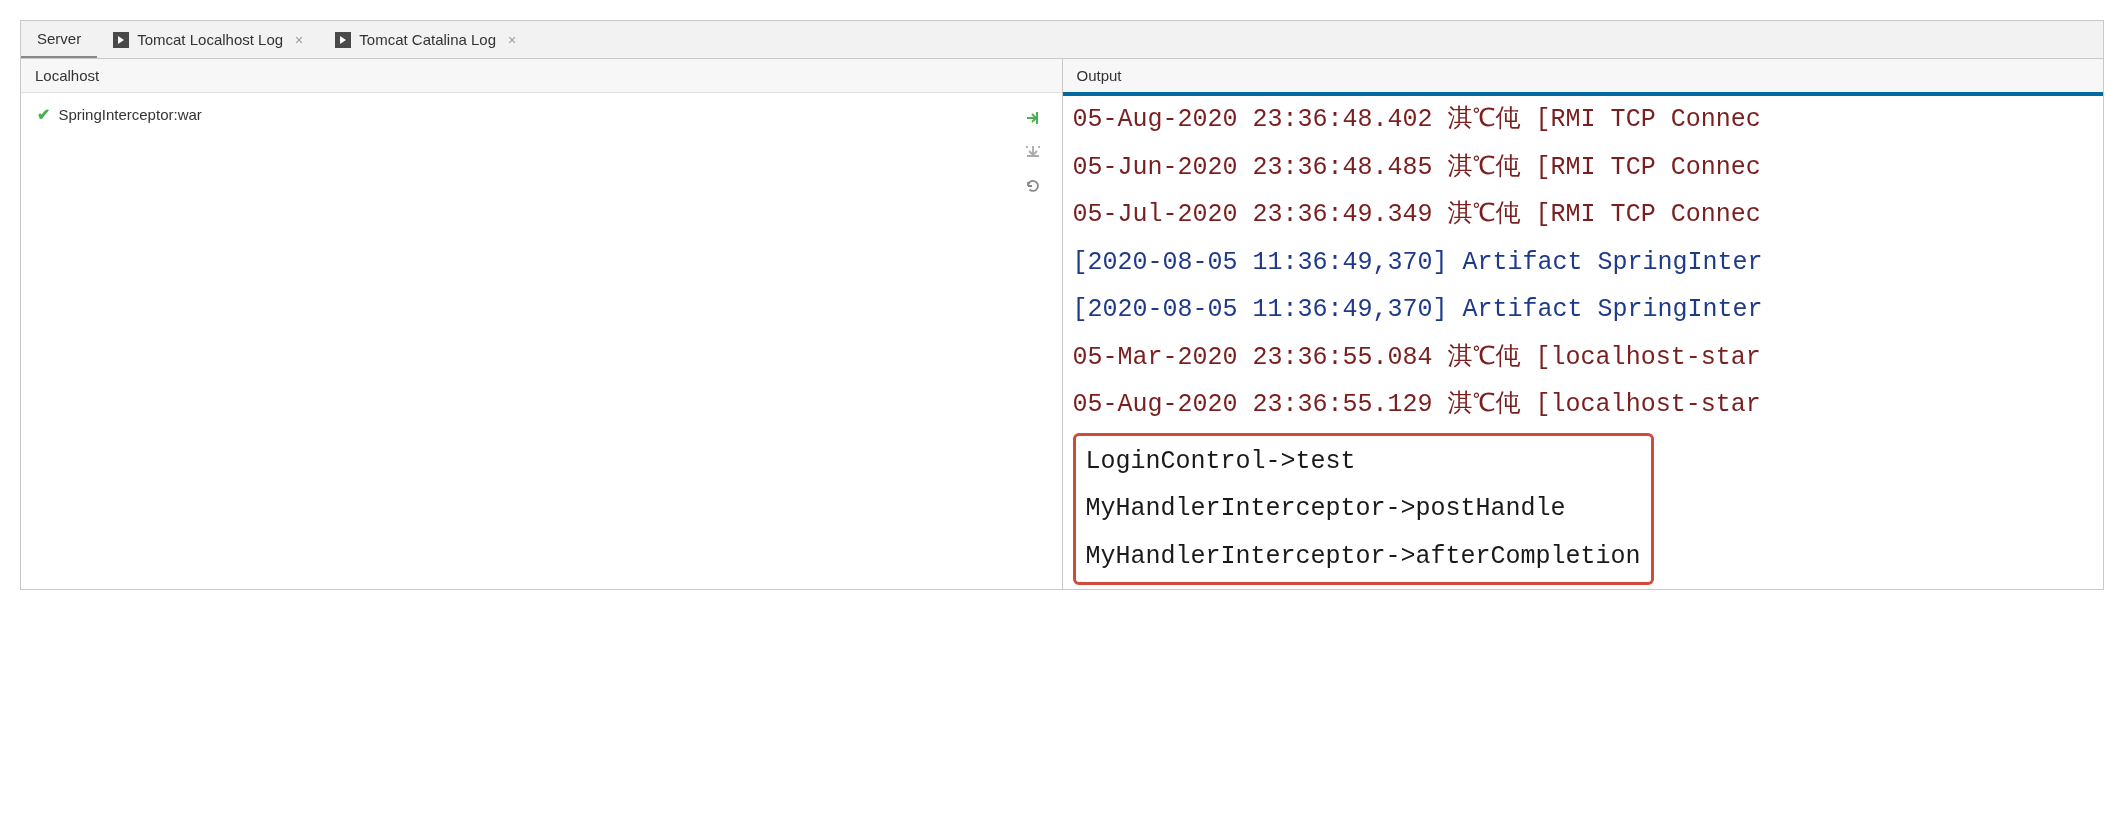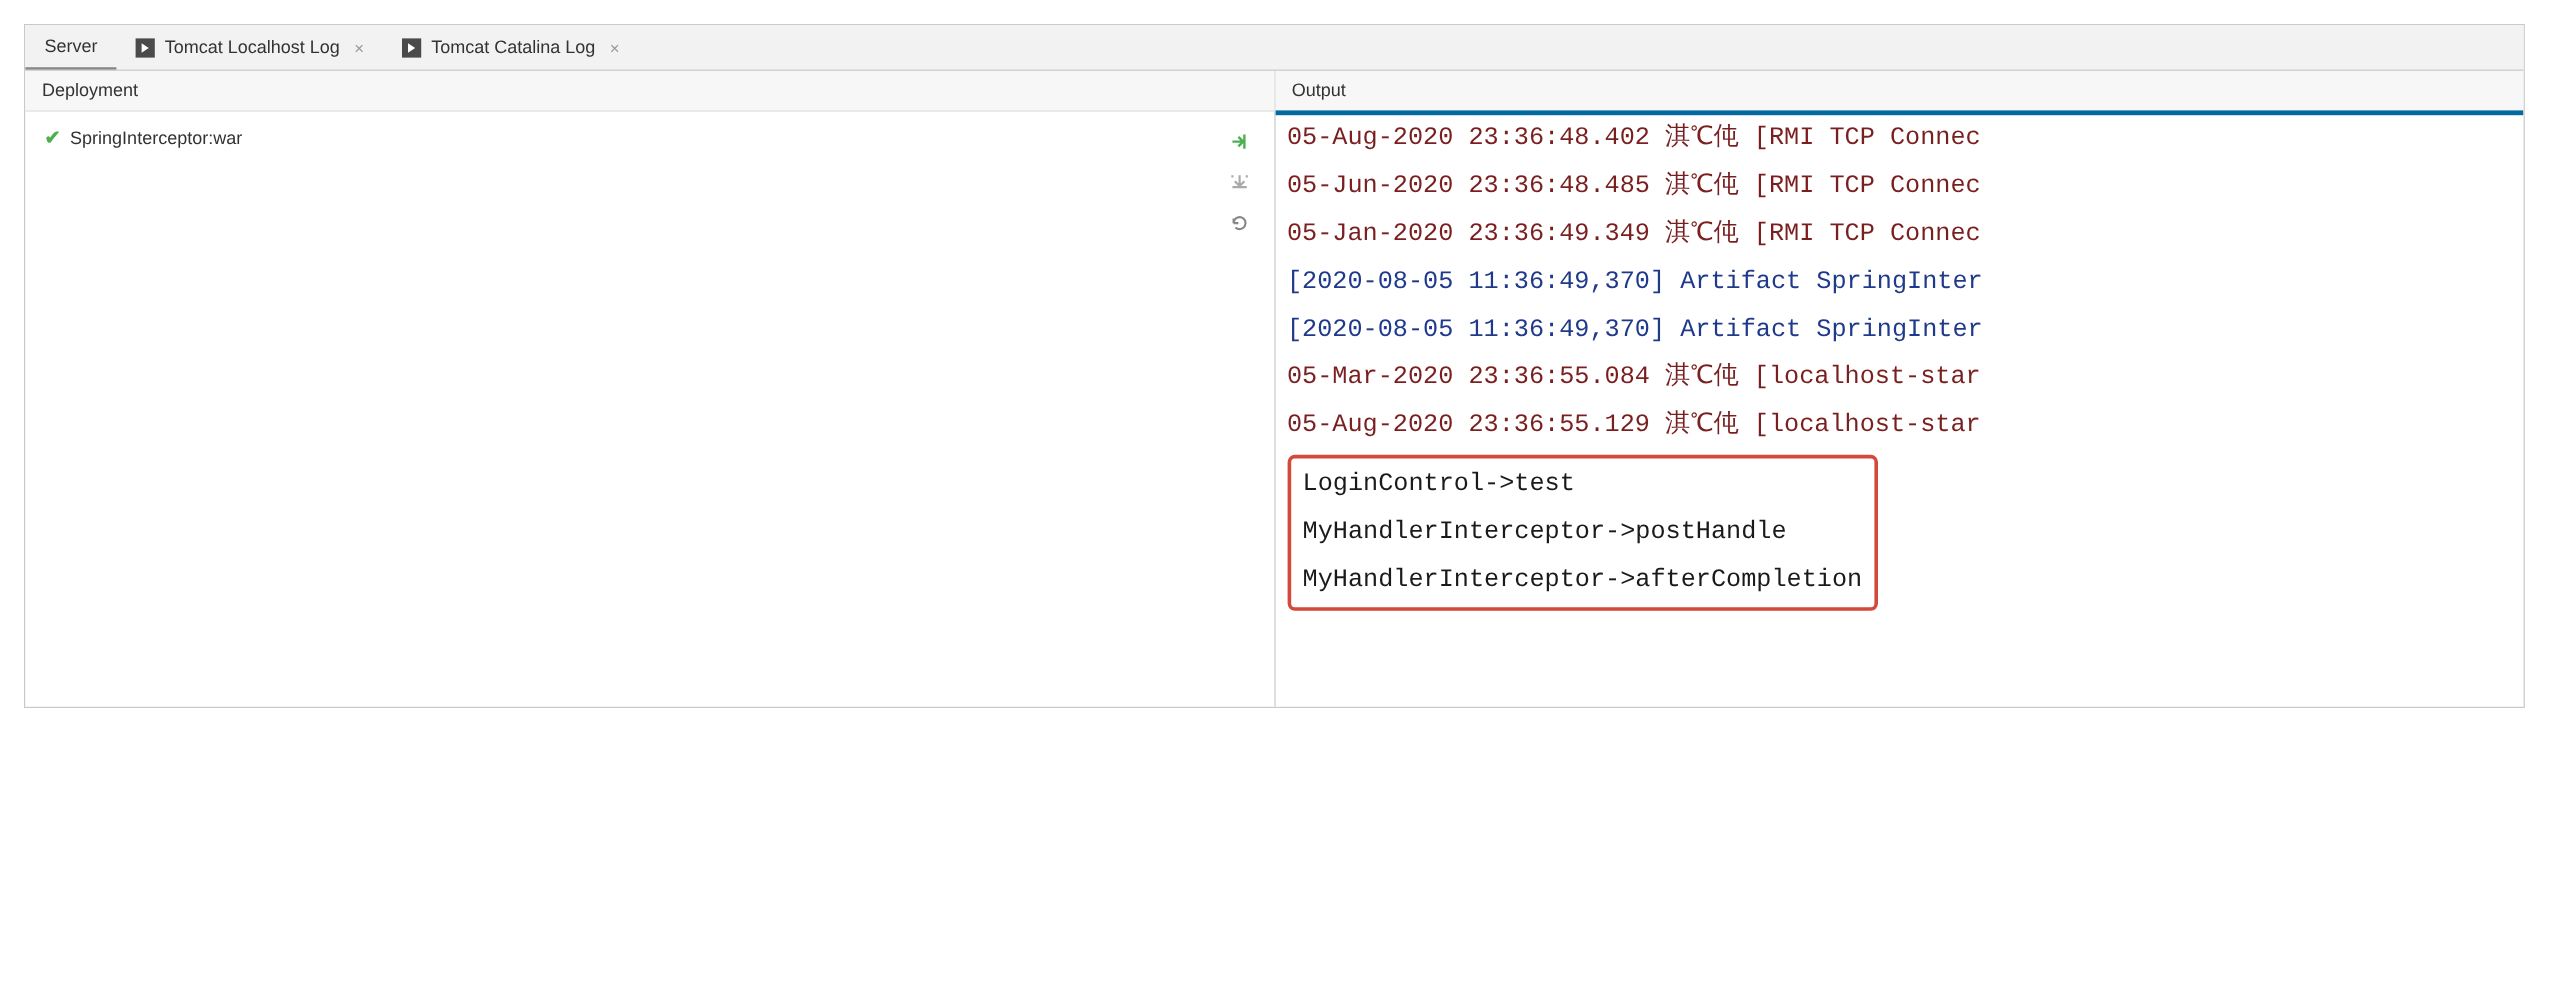--- a/index.html
+++ b/index.html
@@ -138,21 +138,21 @@
       background: #f7f7f7;
       border-bottom: 4px solid #0369a1;
       font-size: 15px;
       color: #333;
     }
     .output-content {
       flex: 1;
       overflow: auto;
       padding: 0 10px;
       font-family: "Consolas", "Courier New", monospace;
-      font-size: 21px;
+      font-size: 25px;
       line-height: 1.9;
       white-space: nowrap;
     }
     .log-line {
       color: #333;
     }
     .log-line.brown {
       color: #7a1f1f;
     }
     .log-line.blue {
@@ -184,21 +184,21 @@
     </div>
     <div class="tab">
       <span class="run-icon"></span>
       <span>Tomcat Catalina Log</span>
       <span class="tab-close">×</span>
     </div>
   </div>
 
   <div class="body-split">
     <div class="left-pane">
-      <div class="left-header">Deployment</div>
+      <div class="left-header">Localhost</div>
       <div class="deployment-list">
         <div class="deployment-items">
           <div class="deploy-item">
             <span class="check-icon">✔</span>
             <span>SpringInterceptor:war</span>
           </div>
         </div>
         <div class="left-toolbar">
           <div class="tool-btn green">
             <svg width="18" height="18" viewBox="0 0 18 18">
@@ -217,21 +217,21 @@
           </div>
         </div>
       </div>
     </div>
 
     <div class="right-pane">
       <div class="right-header">Output</div>
       <div class="output-content">
         <div class="log-line brown">05-Aug-2020 23:36:48.402 淇℃伅 [RMI TCP Connec</div>
         <div class="log-line brown">05-Jun-2020 23:36:48.485 淇℃伅 [RMI TCP Connec</div>
-        <div class="log-line brown">05-Jan-2020 23:36:49.349 淇℃伅 [RMI TCP Connec</div>
+        <div class="log-line brown">05-Jul-2020 23:36:49.349 淇℃伅 [RMI TCP Connec</div>
         <div class="log-line blue">[2020-08-05 11:36:49,370] Artifact SpringInter</div>
         <div class="log-line blue">[2020-08-05 11:36:49,370] Artifact SpringInter</div>
         <div class="log-line brown">05-Mar-2020 23:36:55.084 淇℃伅 [localhost-star</div>
         <div class="log-line brown">05-Aug-2020 23:36:55.129 淇℃伅 [localhost-star</div>
         <div class="highlight-box">
           <div class="log-line black">LoginControl-&gt;test</div>
           <div class="log-line black">MyHandlerInterceptor-&gt;postHandle</div>
           <div class="log-line black">MyHandlerInterceptor-&gt;afterCompletion</div>
         </div>
       </div>

